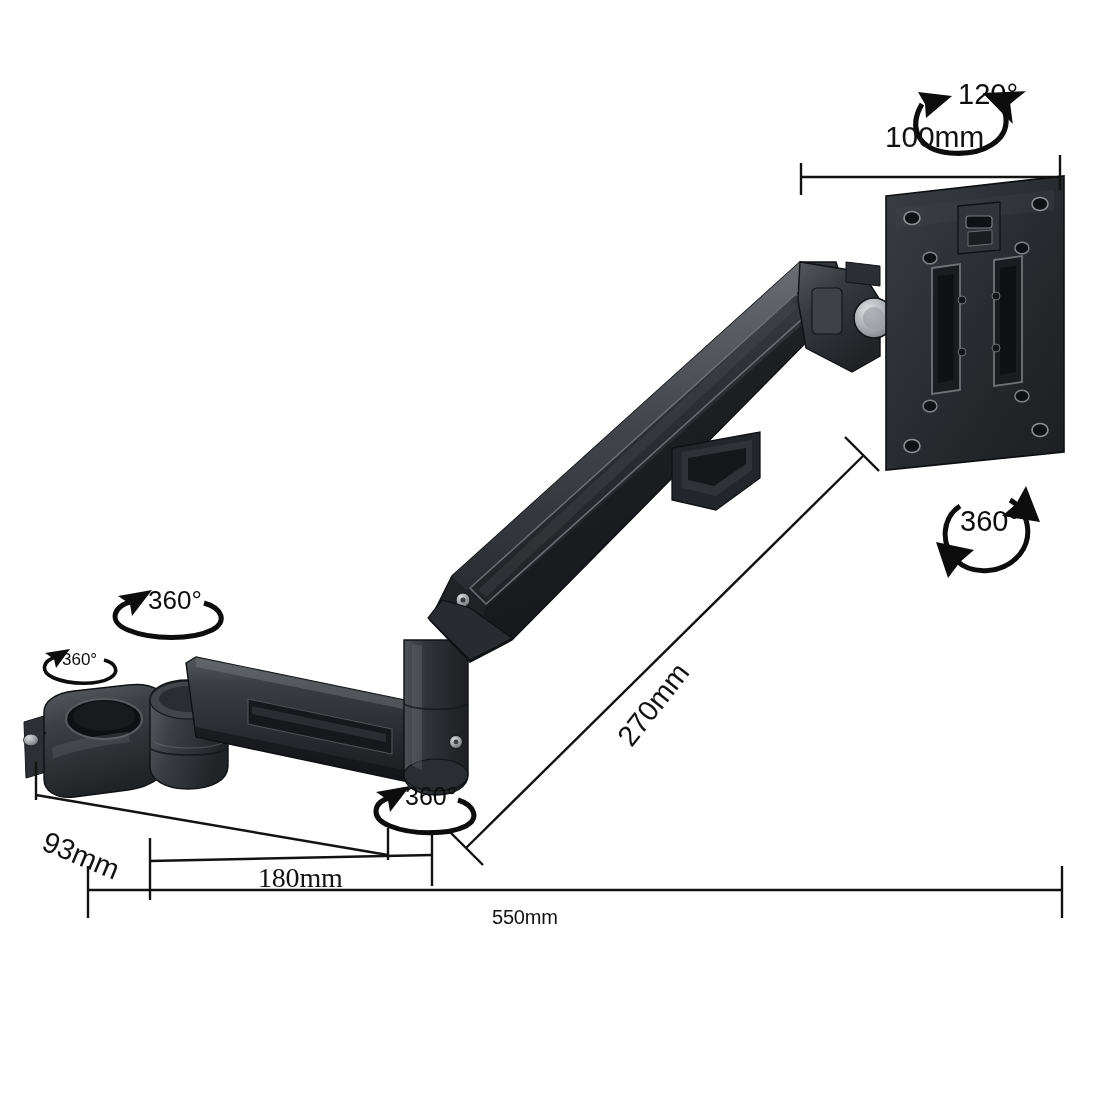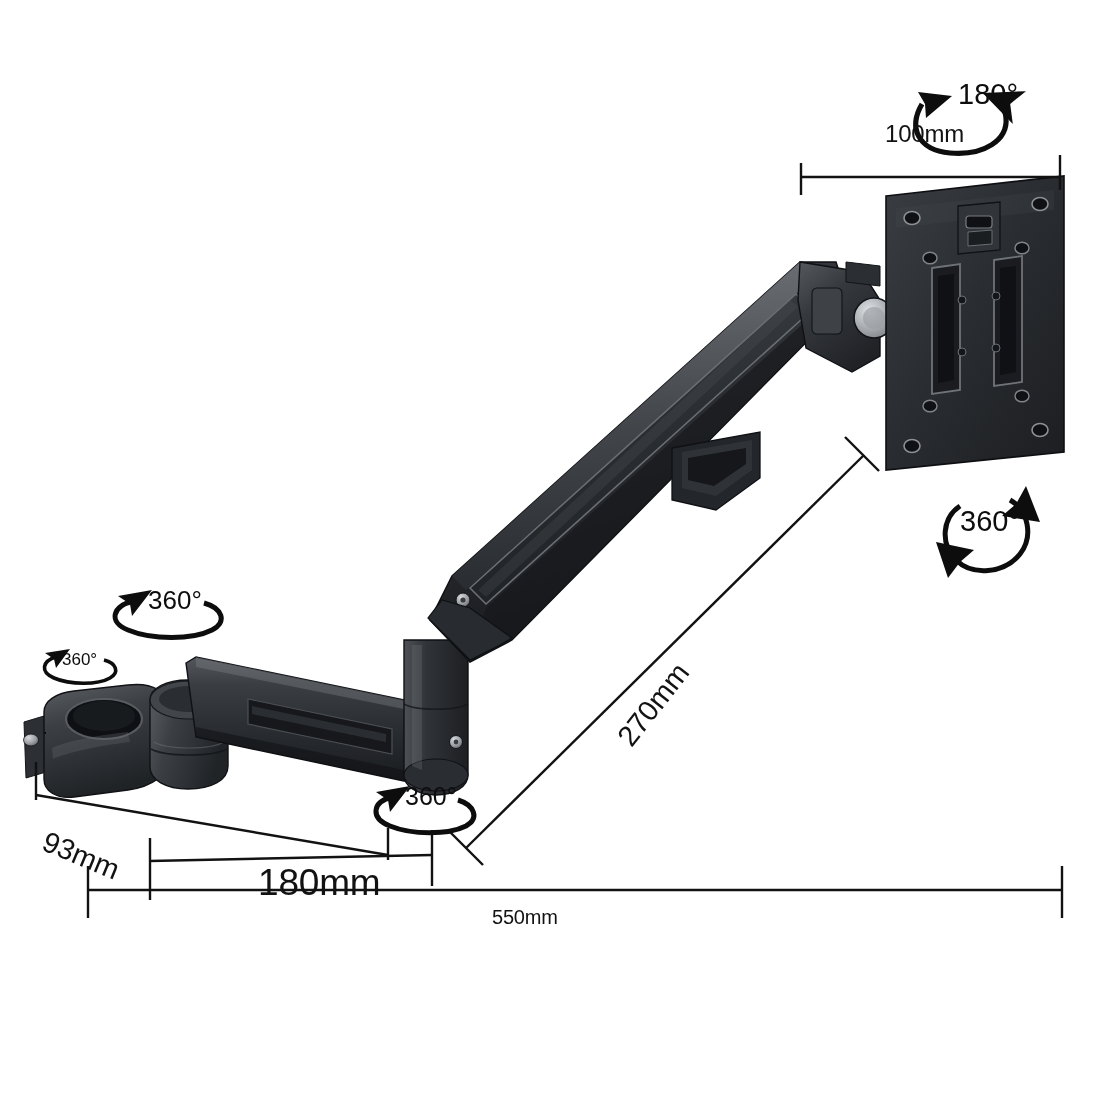--- a/index.html
+++ b/index.html
@@ -27,24 +27,24 @@
     display: block;
   }
   .dim-label {
     position: absolute;
     font-family: "Liberation Sans", sans-serif;
     color: #121212;
     white-space: nowrap;
     letter-spacing: -0.2px;
   }
   .dim-550 { font-size: 20px; }
-  .dim-180 { font-size: 37px; }
+  .dim-180 { font-size: 28px; font-family: Liberation Serif, serif; }
   .dim-93  { font-size: 29px; transform: rotate(22.5deg); transform-origin: 0 50%; }
   .dim-270 { font-size: 29px; transform: rotate(-52deg); transform-origin: 0 50%; }
-  .dim-100 { font-size: 24px; }
+  .dim-100 { font-size: 30px; }
   .rot-label { position: absolute; font-family: "Liberation Sans", sans-serif; color: #0d0d0d; white-space: nowrap; }
   .rot-180   { font-size: 29px; }
   .rot-360-a { font-size: 29px; }
   .rot-360-b { font-size: 26px; }
   .rot-360-c { font-size: 17px; }
   .rot-360-d { font-size: 25px; }
 </style>
 </head>
 <body>
 
@@ -304,21 +304,21 @@
       <path d="M392,797 C372,802 370,818 390,826 C412,835 448,835 466,826
                C480,818 474,805 458,800"></path>
     </g>
     <g fill="#0d0d0d" stroke="none">
       <path d="M376,792 L410,786 L390,812 L388,800 Z"></path>
     </g>
   </svg>
 
   <div class="dim-label dim-100" style="left:885px; top:120px;">100mm</div>
 
-  <div class="rot-label rot-180" style="left:958px; top:78px;">180°</div>
+  <div class="rot-label rot-180" style="left:958px; top:78px;">120°</div>
 
   <div class="rot-label rot-360-a" style="left:960px; top:505px;">360°</div>
 
   <div class="dim-label dim-270" style="left:624px; top:726px;">270mm</div>
 
   <div class="rot-label rot-360-b" style="left:148px; top:585px;">360°</div>
 
   <div class="rot-label rot-360-c" style="left:62px; top:650px;">360°</div>
 
   <div class="rot-label rot-360-d" style="left:405px; top:782px;">360°</div>

